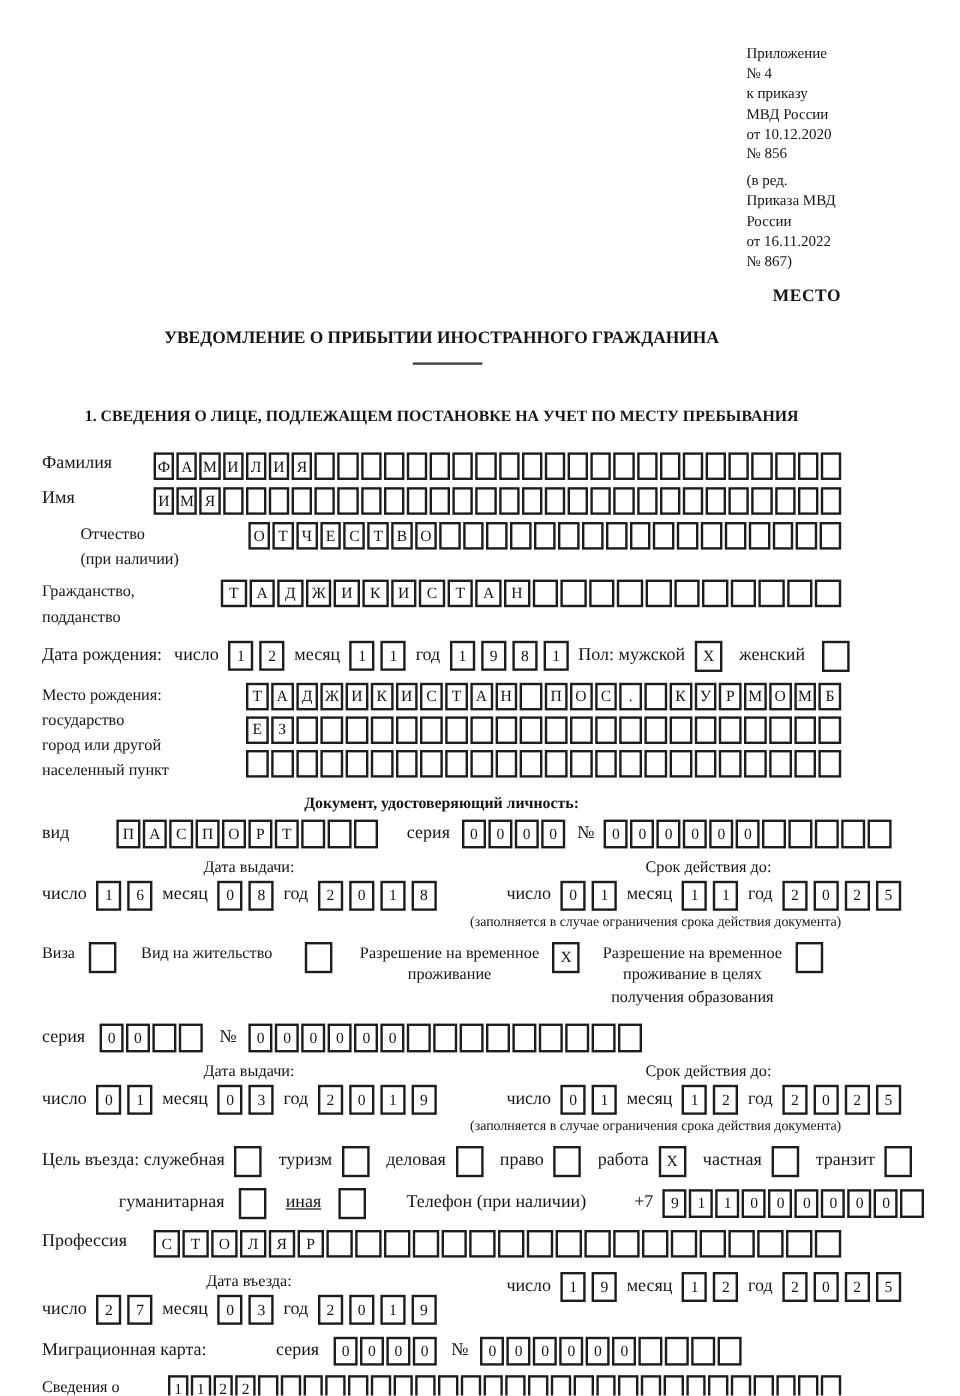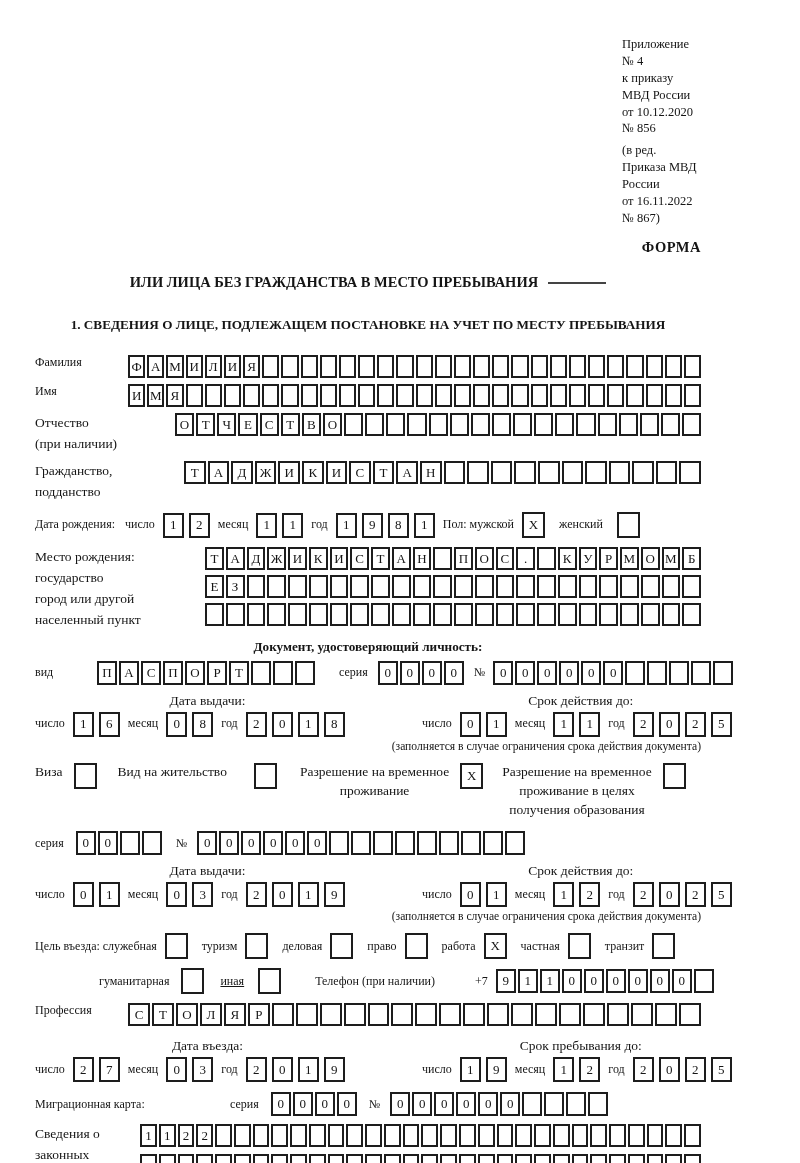--- a/index.html
+++ b/index.html
@@ -11,24 +11,24 @@
   .appendix .amend{margin-top:5px;}
   .forma{font-weight:bold;font-size:14.5px;text-align:right;margin-top:12px;letter-spacing:.5px;}
 
   
   .title{margin-top:16px;text-align:center;font-weight:bold;font-size:14.5px;line-height:1.5;}
   .uline{display:inline-block;width:58px;border-bottom:2.5px solid #444;margin-left:10px;transform:translateY(-3px);}
   .sec-heading{margin-top:24px;text-align:center;font-weight:bold;font-size:13.2px;}
 
   
   .frow{display:flex;align-items:flex-start;margin-top:6px;}
-  .lb{font-size:12px;line-height:1.3;white-space:nowrap;}
+  .lb{font-size:15px;line-height:1.3;white-space:nowrap;}
   .lbcol{font-size:13.5px;line-height:1.55;}
   .w93{width:93px;flex:0 0 93px;}
-  .w140{width:140px;flex:0 0 140px;}
+  .w140{width:140px;flex:0 0 140px;margin-left:32px;}
   .w149{width:149px;flex:0 0 149px;}
   .w170{width:170px;flex:0 0 170px;}
 
   
   .cells{display:inline-flex;gap:2px;}
   .cells .cell{box-sizing:border-box;height:23px;border:2px solid #1d1d1d;background:#fff;
     display:inline-flex;align-items:center;justify-content:center;font-size:13px;font-family:inherit;}
   .cells.fill{flex:1;display:flex;}
   .cells.fill .cell{flex:1;min-width:0;}
   .cells.d{gap:5px;margin:0 8px;}
@@ -65,24 +65,25 @@
 
   <div class="appendix">
     <div>Приложение № 4</div>
     <div>к приказу МВД России</div>
     <div>от 10.12.2020 № 856</div>
     <div class="amend">
       <div>(в ред. Приказа МВД России</div>
       <div>от 16.11.2022 № 867)</div>
     </div>
   </div>
-  <div class="forma">ФОРМА</div>
+  <div class="forma">МЕСТО</div>
 
   <div class="title">
-    <div><span>ИЛИ ЛИЦА БЕЗ ГРАЖДАНСТВА В МЕСТО ПРЕБЫВАНИЯ</span><span class="uline"></span></div>
+    <div>УВЕДОМЛЕНИЕ О ПРИБЫТИИ ИНОСТРАННОГО ГРАЖДАНИНА</div>
+    <div><span class="uline"></span></div>
   </div>
 
   <div class="sec-heading">1. СВЕДЕНИЯ О ЛИЦЕ, ПОДЛЕЖАЩЕМ ПОСТАНОВКЕ НА УЧЕТ ПО МЕСТУ ПРЕБЫВАНИЯ</div>
 
   <div class="frow" style="margin-top:22px;">
     <span class="lb w93">Фамилия</span>
     <span class="cells fill">
         <span class="cell">Ф</span>
         <span class="cell">А</span>
         <span class="cell">М</span>
@@ -638,21 +639,20 @@
         <span class="lb">год</span>
         <span class="cells d">
             <span class="cell">2</span>
             <span class="cell">0</span>
             <span class="cell">1</span>
             <span class="cell">9</span>
           </span>
       </div>
     </div>
     <div class="dgroup right">
-      <div class="dhead">Срок пребывания до:</div>
       <div class="dline">
         <span class="lb">число</span>
         <span class="cells d">
             <span class="cell">1</span>
             <span class="cell">9</span>
           </span>
         <span class="lb">месяц</span>
         <span class="cells d">
             <span class="cell">1</span>
             <span class="cell">2</span>

